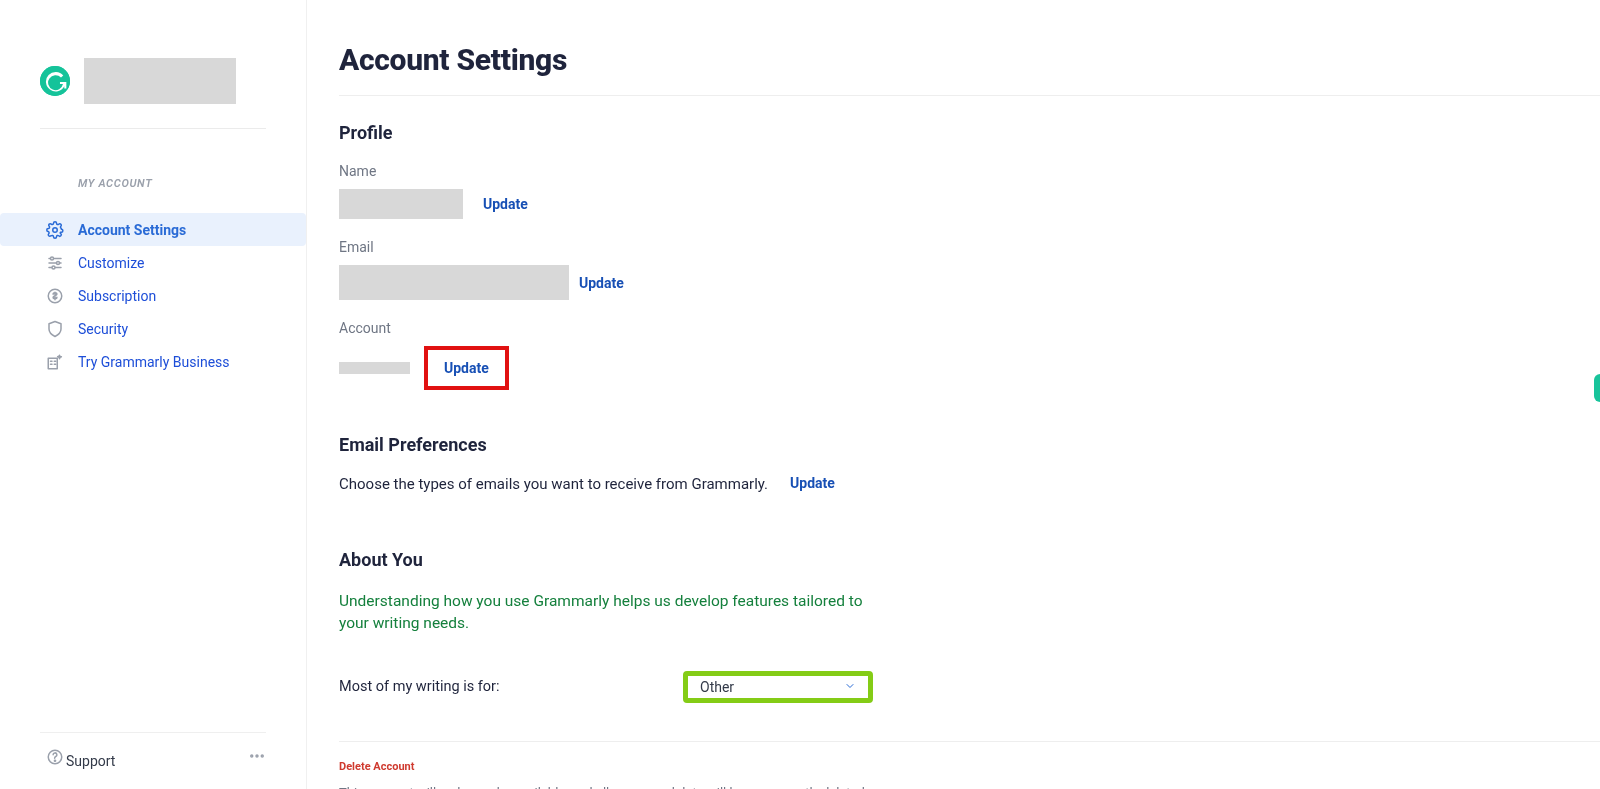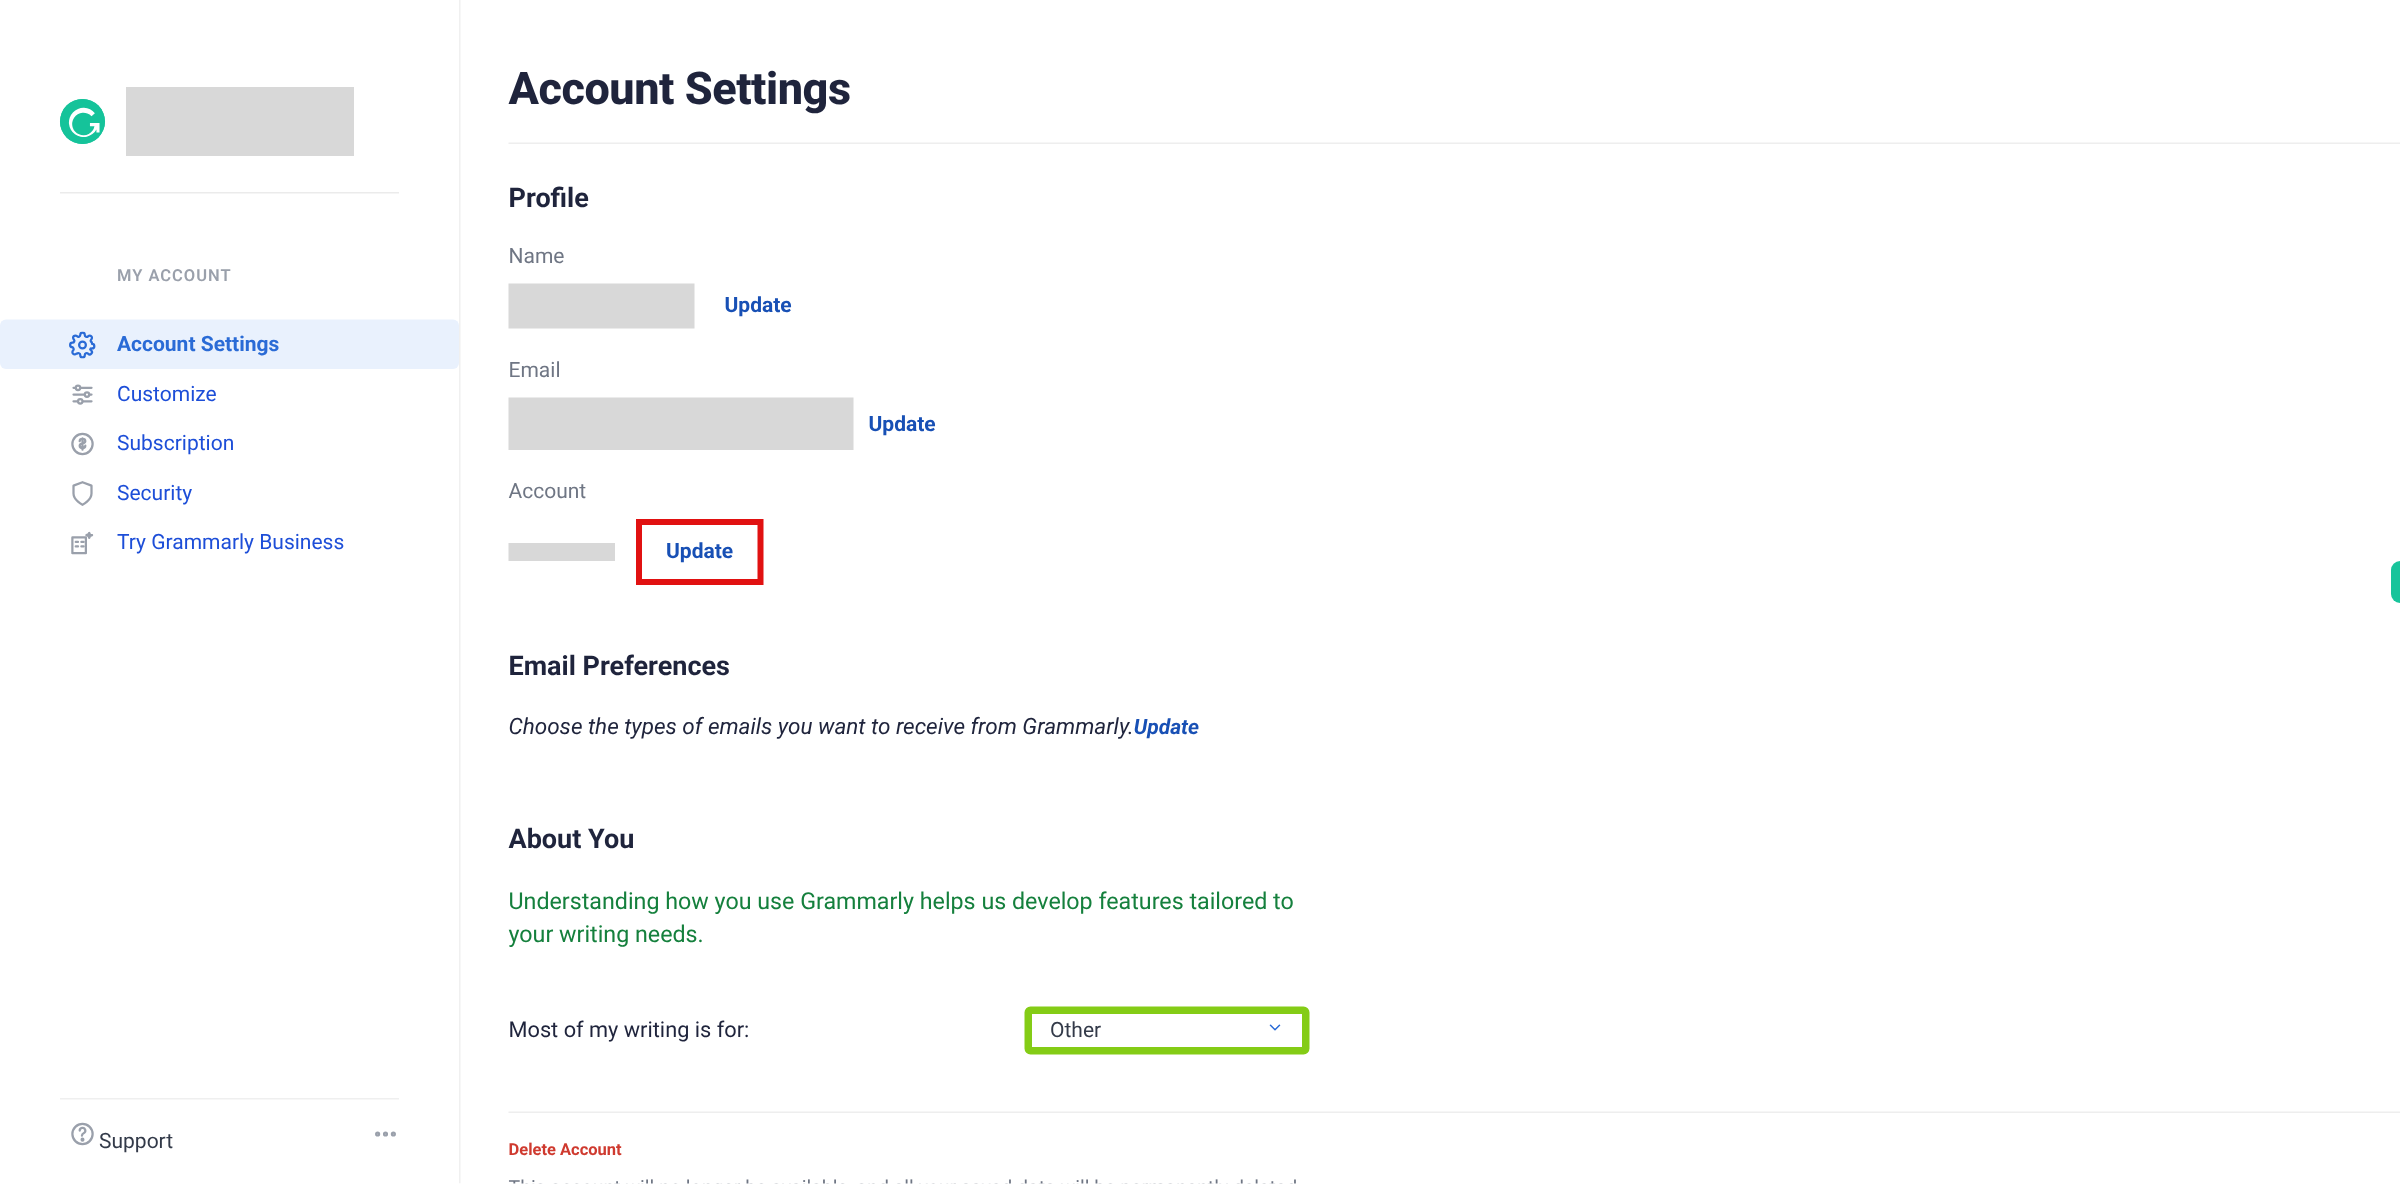--- a/index.html
+++ b/index.html
@@ -11,21 +11,21 @@
       display: flex; flex-direction: column;
     }
     .sidebar-inner { padding: 0 0 0 0; flex: 1; display: flex; flex-direction: column; }
     .brand { display: flex; align-items: center; gap: 14px; padding: 58px 40px 24px 40px; }
     .brand .logo { width: 30px; height: 30px; border-radius: 50%; background: #15c39a; display: flex; align-items: center; justify-content: center; color: #ffffff; font-weight: 700; font-size: 16px; }
     .brand .logo svg { width: 30px; height: 30px; }
     .brand .name-block { width: 152px; height: 46px; background: #d8d8d8; }
 
     .hr { height: 1px; background: #ebebeb; margin: 0 40px 48px 40px; }
 
-    .nav-heading { font-size: 11px; letter-spacing: .06em; color: #9aa0ab; font-weight: 600; padding: 0 40px 23px 78px; text-transform: uppercase; }
+    .nav-heading { font-size: 11px; letter-spacing: .06em; color: #9aa0ab; font-weight: 600; padding: 0 40px 23px 78px; text-transform: uppercase; font-style: italic; }
 
     .nav { display: flex; flex-direction: column; }
     .nav-item { display: flex; align-items: center; gap: 14px; height: 33px; padding: 0 40px 0 46px; color: #1d4ed8; font-size: 14px; cursor: pointer; }
     .nav-item .icon { width: 18px; height: 18px; color: #9aa0ab; display: inline-flex; align-items: center; justify-content: center; }
     .nav-item.active { background: #e9f1fd; color: #2a6bd6; font-weight: 700; border-radius: 4px; margin-left: 0; }
     .nav-item.active .icon { color: #2a6bd6; }
 
     .sidebar-bottom { margin-top: auto; }
     .hr2 { height: 1px; background: #efefef; margin: 0 40px 16px 40px; }
     .support-row { display: flex; align-items: center; gap: 14px; padding: 0 40px 22px 46px; height: 40px; }
@@ -45,21 +45,21 @@
     .redact { background: #d8d8d8; height: 30px; }
     .w-name { width: 124px; }
     .w-email { width: 230px; height: 35px; }
     .w-pw { width: 71px; height: 12px; }
     .link { color: #1850b5; font-weight: 700; cursor: pointer; font-size: 14px; }
 
     .highlight-box { border: 4px solid #e11111; padding: 10px 16px; display: inline-flex; align-items: center; justify-content: center; }
     .highlight-box .link { color: #1850b5; }
 
     .email-pref-desc { font-size: 15px; color: #1f243c; }
-    .email-pref-row { display: flex; align-items: flex-end; margin-top: 30px; font-style: italic; }
+    .email-pref-row { display: flex; align-items: flex-start; gap: 22px; margin-top: 30px; }
 
     .about-desc { font-size: 15.5px; color: #15803d; line-height: 1.45; max-width: 528px; margin-top: 16px; }
 
     .about-row { display: flex; align-items: center; margin-top: 36px; gap: 0; }
     .about-row .q { font-size: 14.5px; color: #1f243c; width: 344px; }
 
     .select { width: 190px; height: 32px; border: 5px solid #84cc16; border-radius: 4px; display: flex; align-items: center; justify-content: space-between; padding: 0 12px; color: #333a49; background: #fff; font-size: 14px; cursor: pointer; }
     .select .chev { color: #2a6bd6; }
 
     .divider2 { height: 1px; background: #eeeeee; margin: 38px 0 18px 0; width: 100%; }

